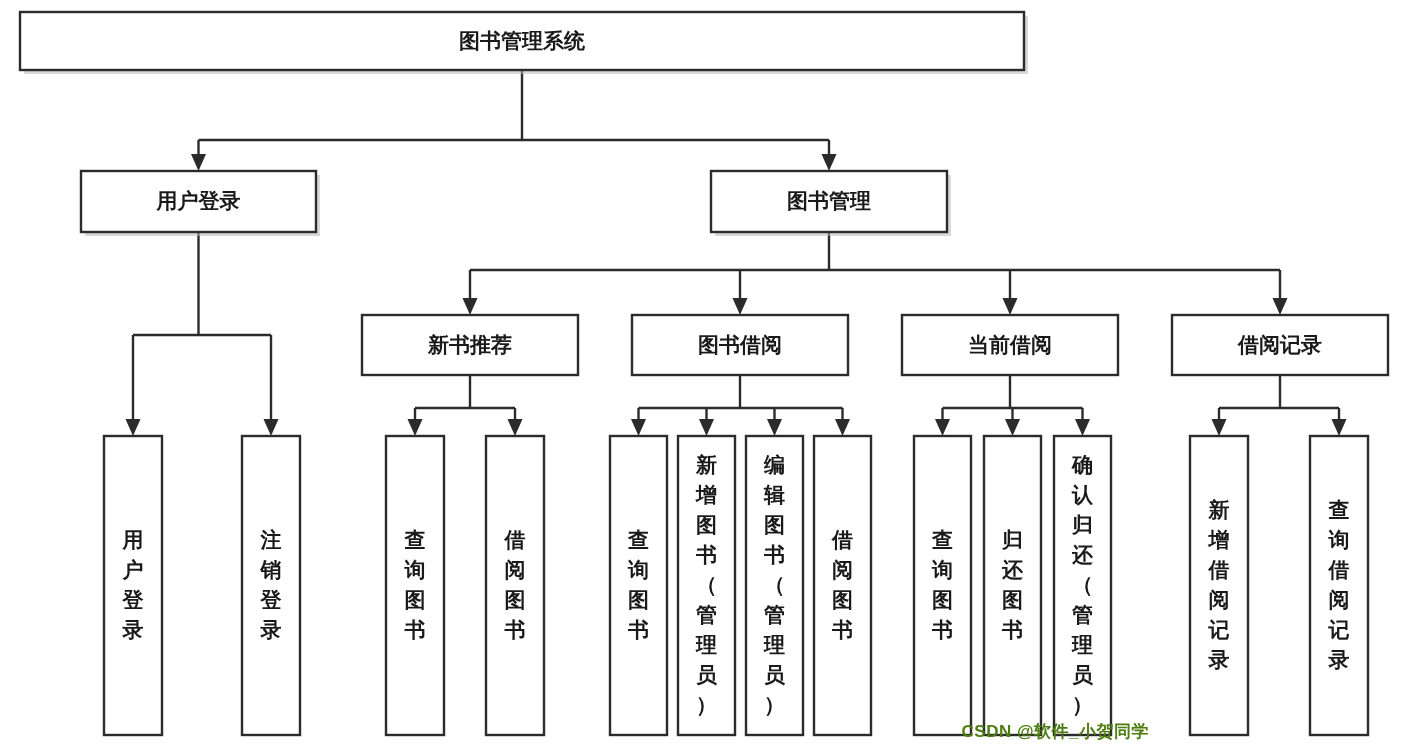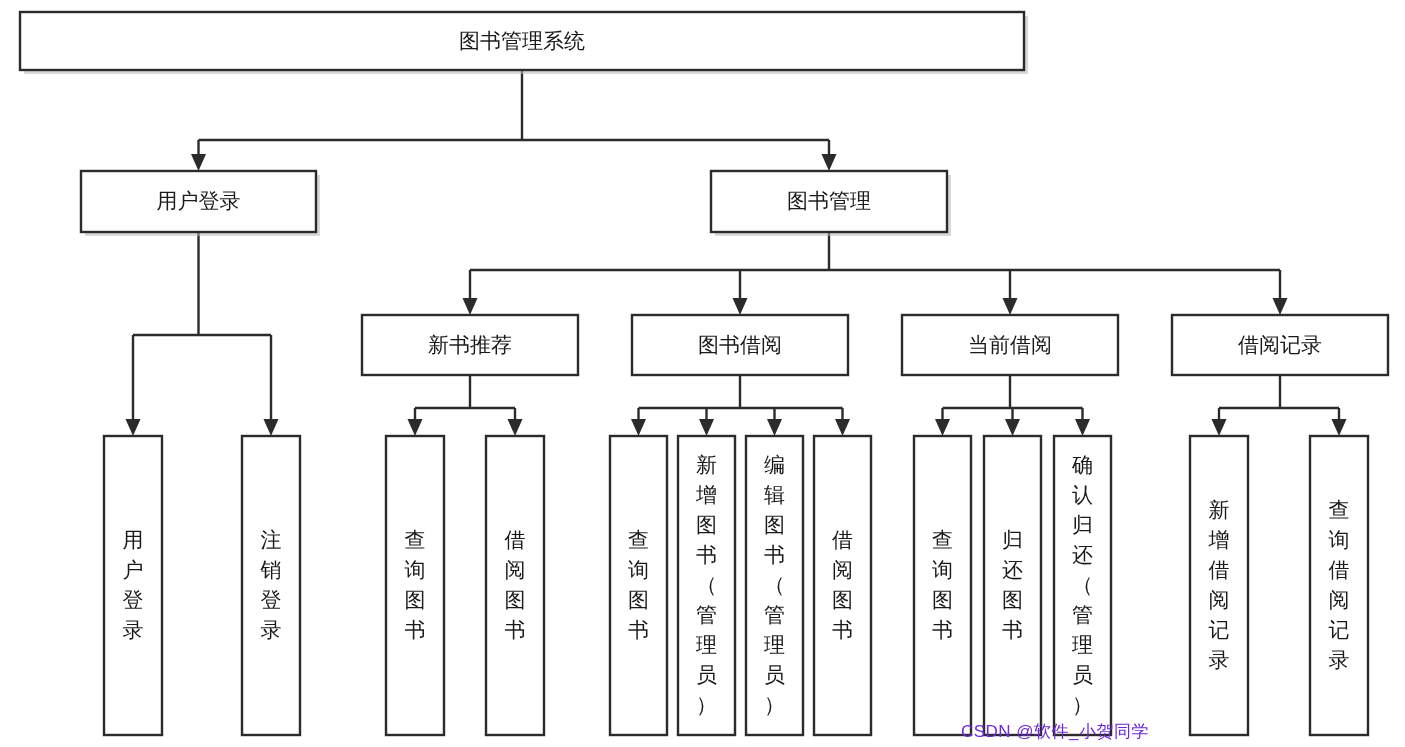--- a/index.html
+++ b/index.html
@@ -12,20 +12,21 @@
     width: 1405px;
     height: 747px;
     font-family: "Liberation Sans", "DejaVu Sans", sans-serif;
     overflow: hidden;
     position: relative;
   }
   #diagram-root {
     position: relative;
     width: 1159px;
     height: 747px;
+    font-weight: bold;
   }
   svg.diagram-canvas {
     position: absolute;
     left: 0;
     top: 0;
     width: 1405px;
     height: 747px;
     display: block;
   }
   .node-box {
@@ -57,21 +58,21 @@
   .node-label-vertical {
     fill: #1a1a1a;
     font-family: "Liberation Sans", "DejaVu Sans", sans-serif;
     font-size: 21px;
     text-anchor: middle;
   }
   .watermark-text {
     position: absolute;
     right: 10px;
     bottom: 4px;
-    color: #6d28d9;
+    color: #4d7c0f;
     font-size: 17px;
     font-family: "Liberation Sans", "DejaVu Sans", sans-serif;
     letter-spacing: 0.5px;
     white-space: nowrap;
     user-select: none;
   }
 </style>
 </head>
 <body>
 

